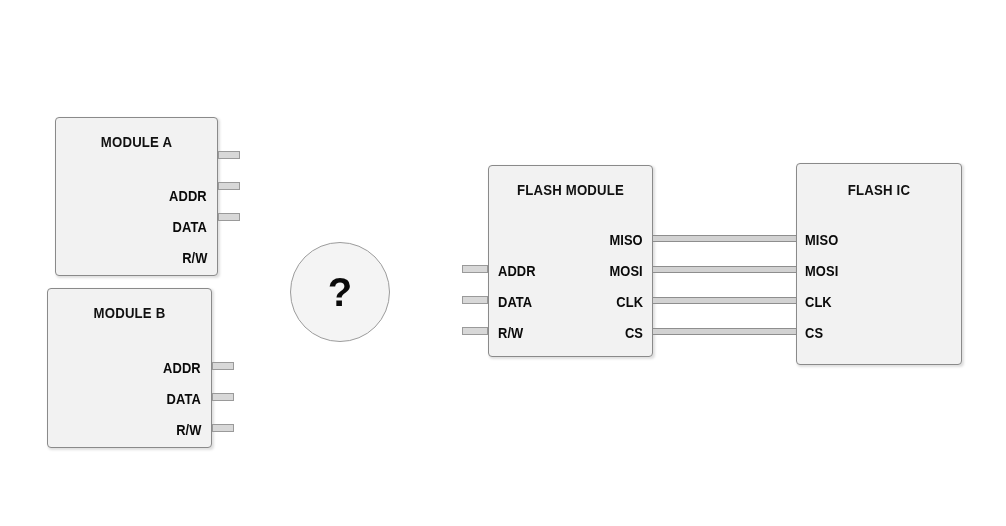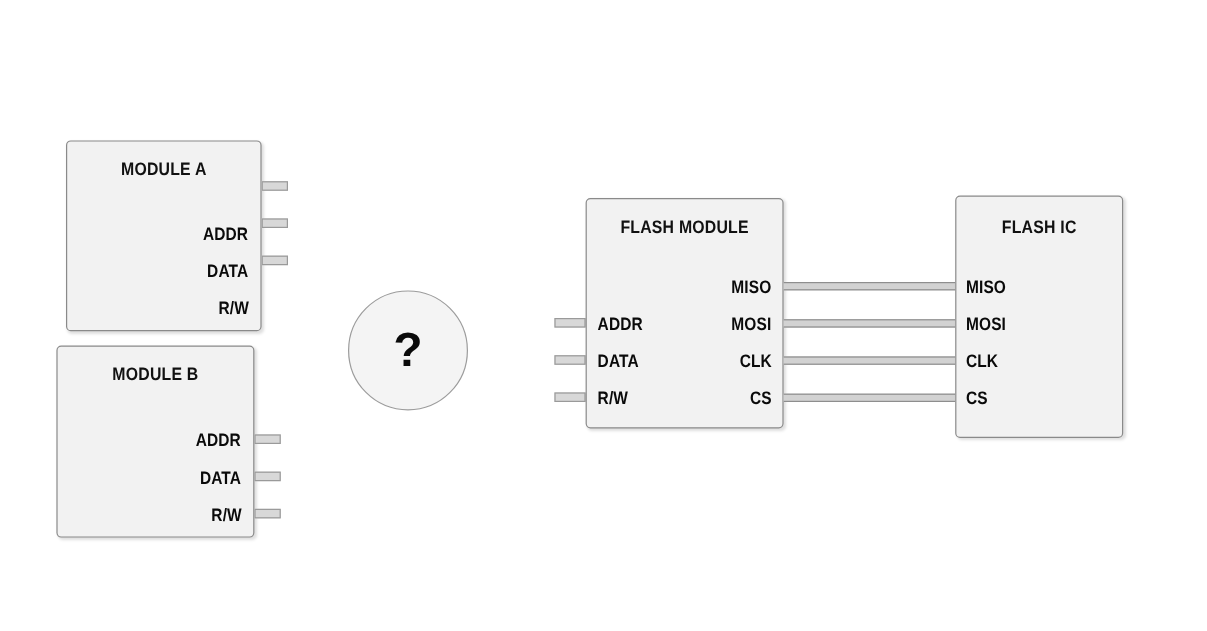--- a/index.html
+++ b/index.html
@@ -147,21 +147,21 @@
     <div class="pin-label right-aligned" style="right:9px; top:97px;">MOSI</div>
     <div class="pin-label right-aligned" style="right:9px; top:128px;">CLK</div>
     <div class="pin-label right-aligned" style="right:9px; top:159px;">CS</div>
   </div>
 
   <div class="wire" style="left:653px; top:235px; width:143px;"></div>
   <div class="wire" style="left:653px; top:266px; width:143px;"></div>
   <div class="wire" style="left:653px; top:297px; width:143px;"></div>
   <div class="wire" style="left:653px; top:328px; width:143px;"></div>
 
-  <div class="block" style="left:796px; top:163px; width:140px; height:202px;">
+  <div class="block" style="left:796px; top:163px; width:166px; height:202px;">
     <div class="block-title" style="top:17px;">FLASH IC</div>
 
     <div class="pin-label left-aligned" style="left:8px; top:68px;">MISO</div>
     <div class="pin-label left-aligned" style="left:8px; top:99px;">MOSI</div>
     <div class="pin-label left-aligned" style="left:8px; top:130px;">CLK</div>
     <div class="pin-label left-aligned" style="left:8px; top:161px;">CS</div>
   </div>
 
 </div>
 

